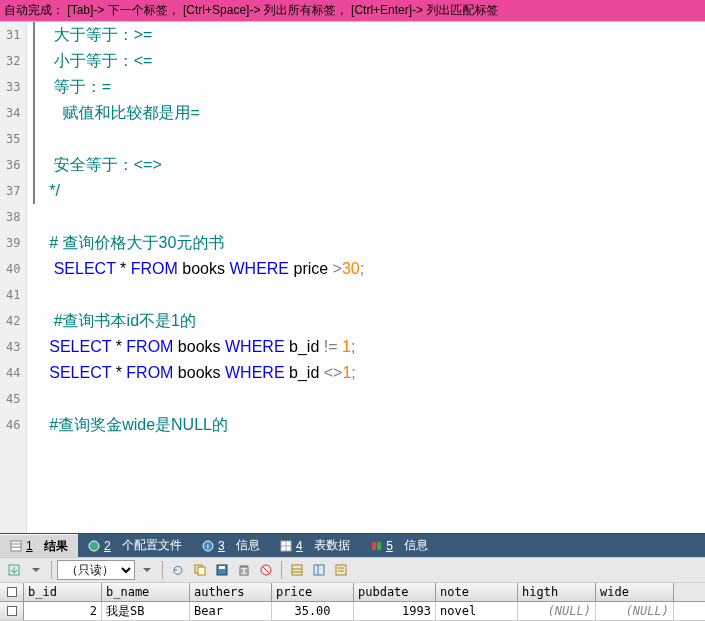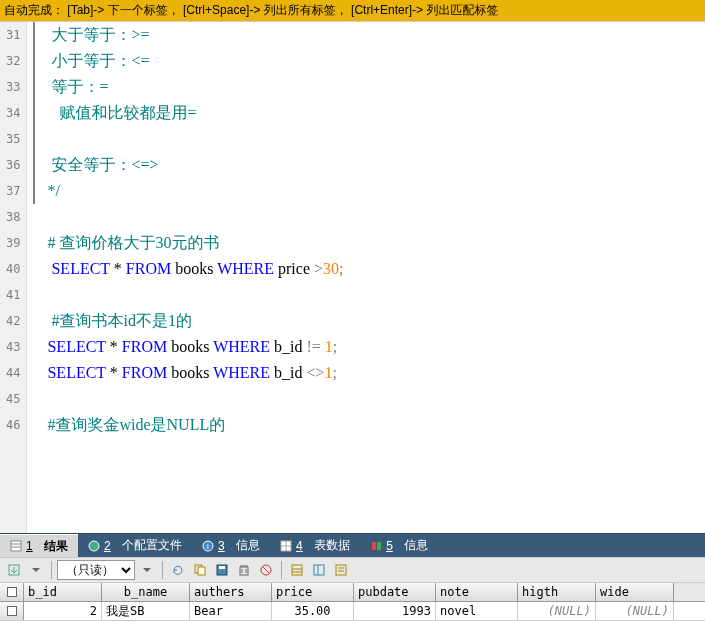--- a/index.html
+++ b/index.html
@@ -1,21 +1,21 @@
 <!DOCTYPE html>
 <html><head>
 <meta charset="utf-8">
 <style>
 * { margin: 0; padding: 0; box-sizing: border-box; }
 body { font-family: "Microsoft YaHei", Arial, sans-serif; font-size: 12px; background: #fff; width: 705px; height: 621px; overflow: hidden; display: flex; flex-direction: column; }
-.hint-bar { background: #eab308; padding: 2px 4px; font-size: 12px; color: #000; border-bottom: 1px solid #ccc; white-space: nowrap; }
+.hint-bar { background: #ec4899; padding: 2px 4px; font-size: 12px; color: #000; border-bottom: 1px solid #ccc; white-space: nowrap; }
 .editor { flex: 1; background: #fff; overflow: hidden; display: flex; }
 .gutter { background: #f0f0f0; color: #808080; text-align: right; padding: 0 6px; font-size: 12px; font-family: Consolas, monospace; border-right: 1px solid #ddd; }
 .gutter div { height: 26px; line-height: 26px; }
-.code { flex: 1; font-family: Liberation Serif, serif; font-size: 16px; padding-left: 4px; position: relative; }
+.code { flex: 1; font-family: Liberation Sans, sans-serif; font-size: 16px; padding-left: 4px; position: relative; }
 .code-line { height: 26px; line-height: 26px; white-space: pre; }
 .fold-bar { position: absolute; left: 2px; top: 0; bottom: 0; width: 2px; background: #808080; }
 .tok-comment { color: #008080; }
 .tok-keyword { color: #0000ff; }
 .tok-ident { color: #000; }
 .tok-num { color: #ff8000; }
 .tok-op { color: #808080; }
 .tok-star { color: #000; }
 .results-tabs { background: #3a5a7a; color: #fff; display: flex; align-items: center; height: 24px; border-top: 1px solid #2a4a6a; }
 .rtab { padding: 0 10px; height: 24px; display: flex; align-items: center; gap: 4px; font-size: 12px; cursor: pointer; }
@@ -194,21 +194,21 @@
       </svg>
     </div>
 </div>
 
 <div class="grid">
   <div class="grid-header" id="ghdr">
     <div class="rowhdr">
         <div class="chk"></div>
       </div>
   <div class="gh" style="width: 78px;">b_id</div>
-      <div class="gh" style="width: 88px; text-align: center;">b_name</div>
+      <div class="gh" style="width: 88px;">b_name</div>
       <div class="gh" style="width: 82px;">authers</div>
       <div class="gh" style="width: 82px;">price</div>
       <div class="gh" style="width: 82px;">pubdate</div>
       <div class="gh" style="width: 82px;">note</div>
       <div class="gh" style="width: 78px;">higth</div>
       <div class="gh" style="width: 78px;">wide</div>
     </div>
   <div id="grows">
       <div class="grid-row">
         <div class="rowhdr">

